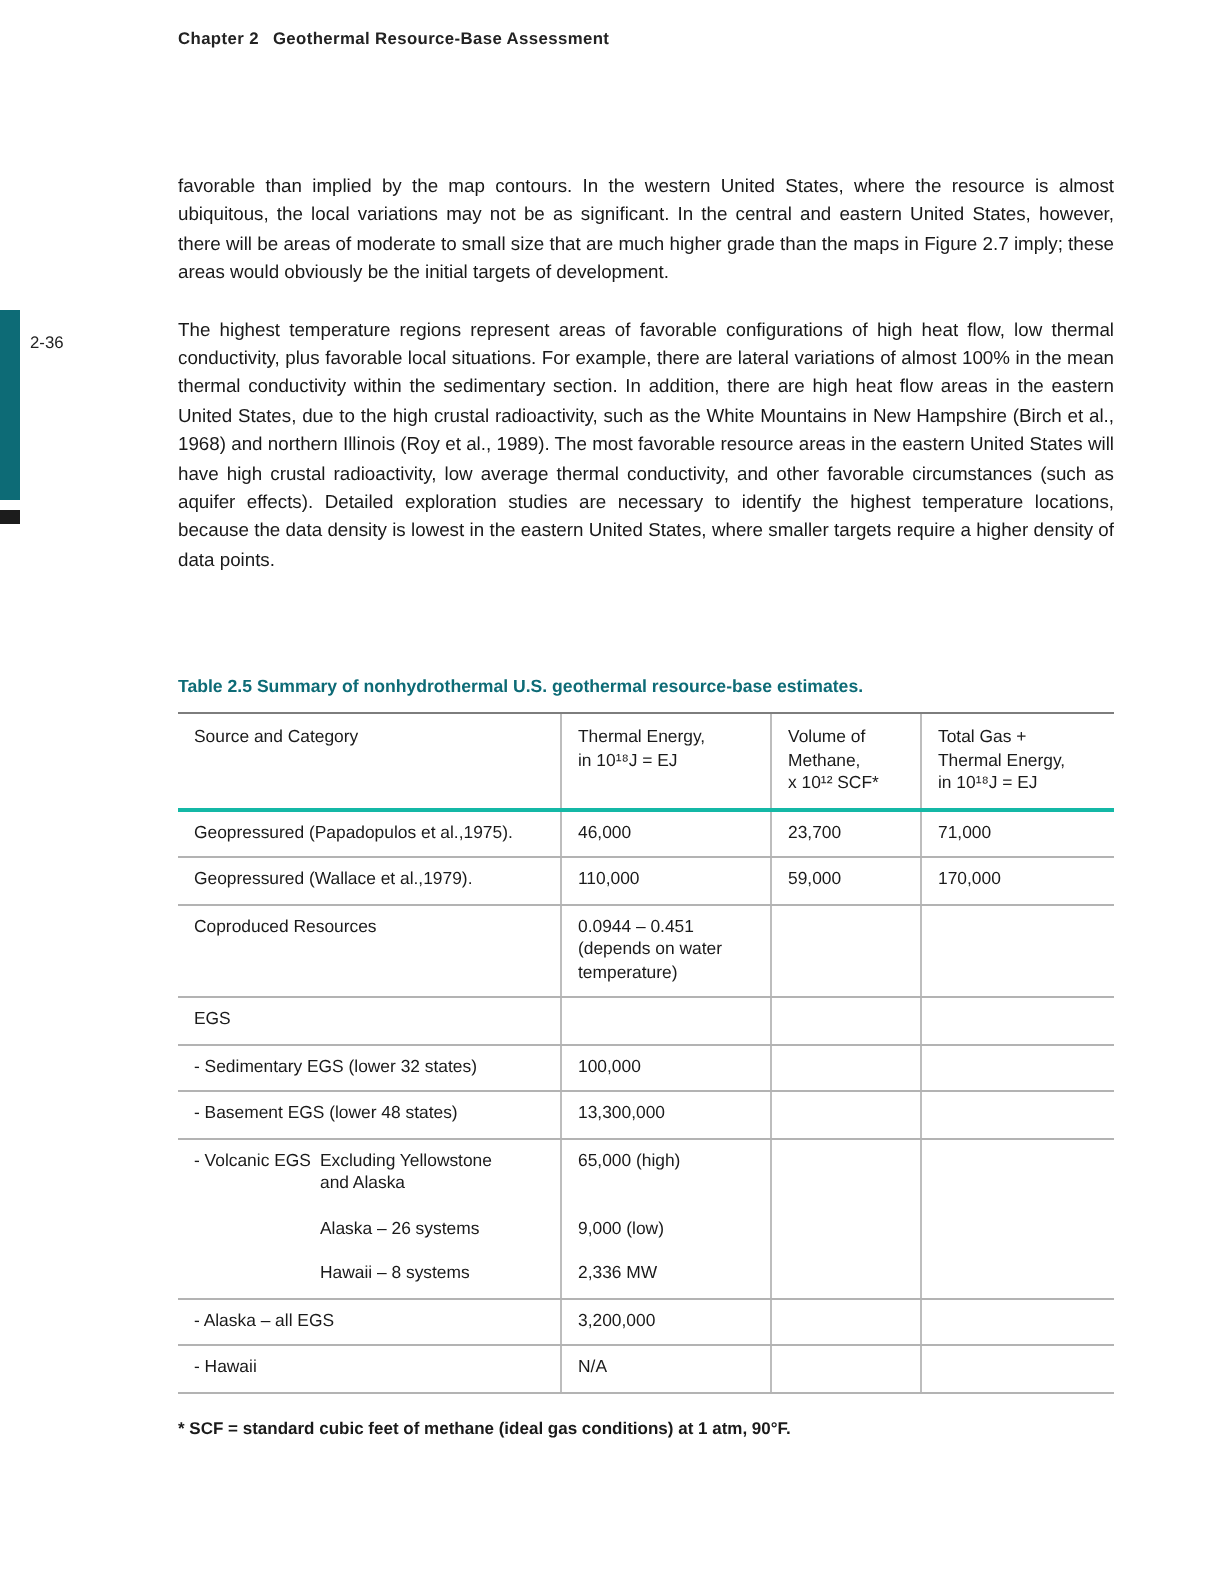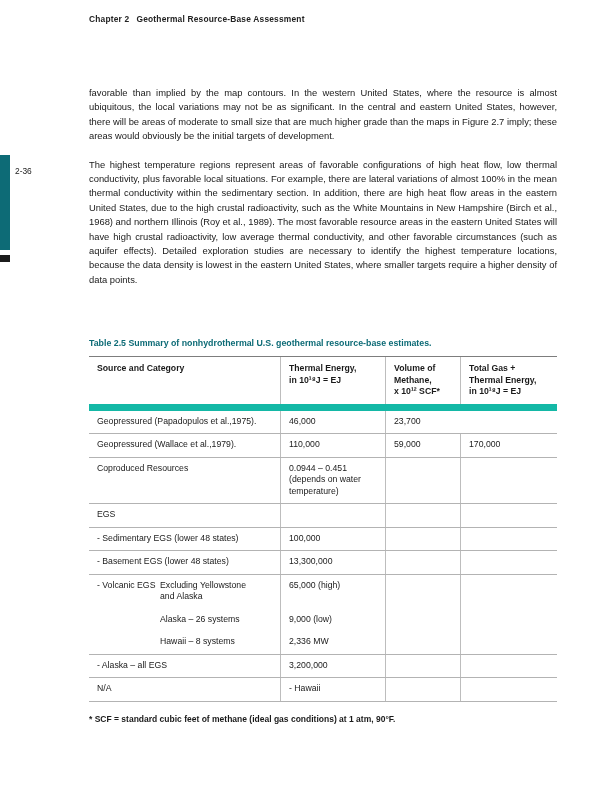--- a/index.html
+++ b/index.html
@@ -15,21 +15,21 @@
   .page-num { position:absolute; left:15px; top:166px; font-size:8.4px; color:#222; }
 
   .bodytext { position:absolute; left:89px; top:86px; width:468px; font-size:9.4px; line-height:14.4px; text-align:justify; color:#191919; }
   .bodytext p + p { margin-top:14px; }
 
   .table-block { position:absolute; left:89px; top:338px; width:468px; }
   .table-caption { font-size:8.8px; font-weight:bold; color:#0d6b76; margin-bottom:8px; }
 
   .dtable { border-top:1px solid #7d7d7d; font-size:8.7px; }
   .trow { display:grid; grid-template-columns:191px 105px 75px 97px; border-bottom:1px solid #b3b3b3; }
-  .trow.header { font-weight:bold; border-bottom:7px solid #14b8a6; }
+  .trow.header { font-weight:normal; border-bottom:2px solid #14b8a6; }
   .trow.nosep { border-bottom:none; }
   .cell { padding:5px 8px 6px 8px; line-height:11.5px; white-space:pre-line; }
   .cell + .cell { border-left:1px solid #bdbdbd; }
   .c1 { display:flex; }
   .catmain { white-space:pre-line; }
   .has-sub .catmain { flex:0 0 63px; }
   .catsub { white-space:pre-line; flex:1; }
   .trow.header .cell { padding:6px 8px; }
 
   .footnote { margin-top:12px; font-size:8.5px; font-weight:bold; color:#1a1a1a; }
@@ -66,20 +66,21 @@
 x 10¹² SCF*</div>
         <div class="cell">Total Gas +
 Thermal Energy,
 in 10¹⁸J = EJ</div>
       </div>
 
       <div class="trow">
         <div class="cell c1"><span class="catmain">Geopressured (Papadopulos et al.,1975).</span></div>
         <div class="cell">46,000</div>
         <div class="cell">23,700</div>
+        <div class="cell">71,000</div>
       </div>
 
       <div class="trow">
         <div class="cell c1"><span class="catmain">Geopressured (Wallace et al.,1979).</span></div>
         <div class="cell">110,000</div>
         <div class="cell">59,000</div>
         <div class="cell">170,000</div>
       </div>
 
       <div class="trow">
@@ -92,21 +93,21 @@
       </div>
 
       <div class="trow">
         <div class="cell c1"><span class="catmain">EGS</span></div>
         <div class="cell"></div>
         <div class="cell"></div>
         <div class="cell"></div>
       </div>
 
       <div class="trow">
-        <div class="cell c1"><span class="catmain">- Sedimentary EGS (lower 48 states)</span></div>
+        <div class="cell c1"><span class="catmain">- Sedimentary EGS (lower 32 states)</span></div>
         <div class="cell">100,000</div>
         <div class="cell"></div>
         <div class="cell"></div>
       </div>
 
       <div class="trow">
         <div class="cell c1"><span class="catmain">- Basement EGS (lower 48 states)</span></div>
         <div class="cell">13,300,000</div>
         <div class="cell"></div>
         <div class="cell"></div>
@@ -135,22 +136,22 @@
       </div>
 
       <div class="trow">
         <div class="cell c1"><span class="catmain">- Alaska – all EGS</span></div>
         <div class="cell">3,200,000</div>
         <div class="cell"></div>
         <div class="cell"></div>
       </div>
 
       <div class="trow">
+        <div class="cell c1"><span class="catmain">- Hawaii</span></div>
         <div class="cell">N/A</div>
-        <div class="cell c1"><span class="catmain">- Hawaii</span></div>
         <div class="cell"></div>
         <div class="cell"></div>
       </div>
 
     </div>
 
     <div class="footnote">* SCF = standard cubic feet of methane (ideal gas conditions) at 1 atm, 90°F.</div>
   </div>
 
 </div>

